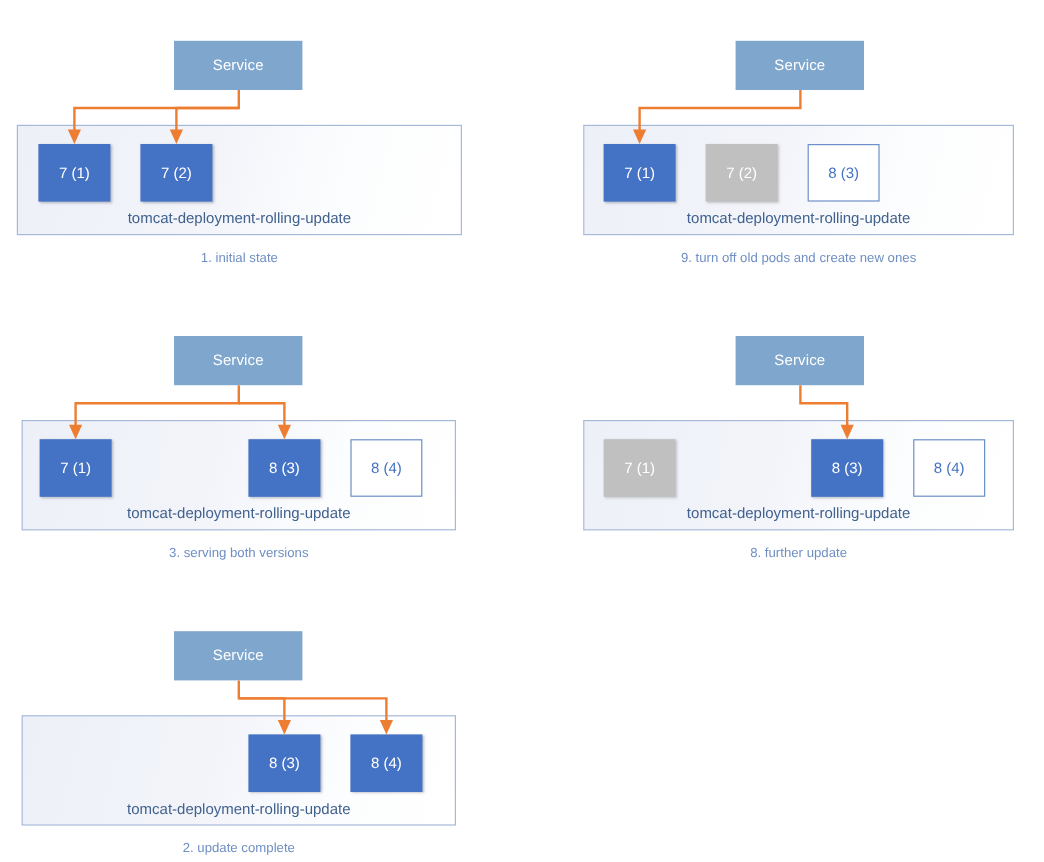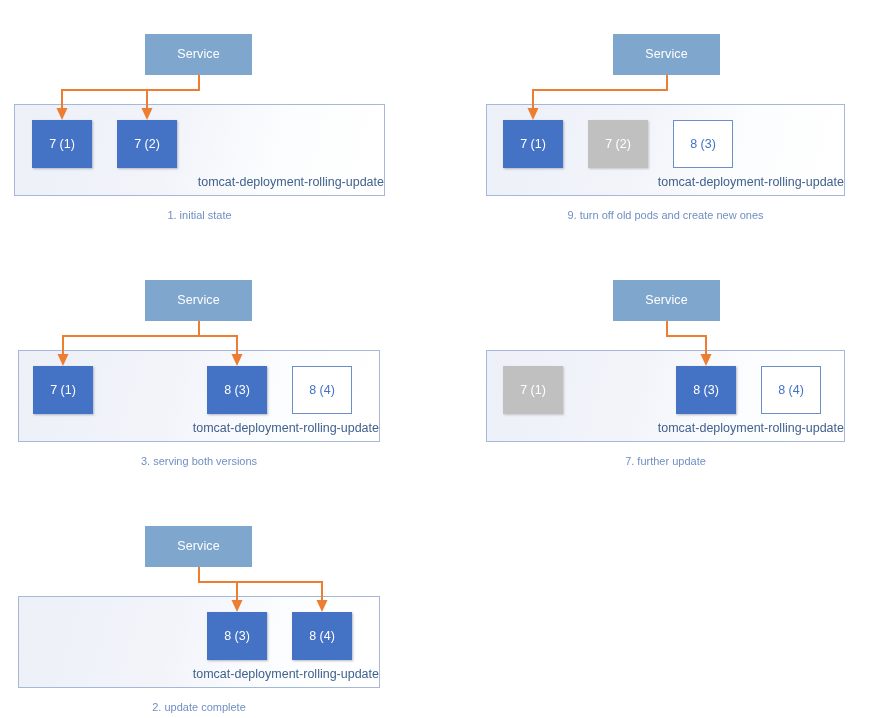--- a/index.html
+++ b/index.html
@@ -50,21 +50,21 @@
     position: absolute;
     box-sizing: border-box;
     border: 1px solid #A5B8DA;
     background: linear-gradient(105deg, #EDF0F7 0%, #F2F4FA 42%, #FCFDFE 72%, #FFFFFF 100%);
   }
   .deployment-label {
     position: absolute;
     left: 0;
     right: 0;
     bottom: 7px;
-    text-align: right;
+    text-align: center;
     color: #41618E;
     font-size: 12.5px;
     font-family: "Liberation Sans", sans-serif;
     line-height: 1;
   }
 
   
   .pod {
     position: absolute;
     width: 60px;
@@ -202,21 +202,21 @@
     <div class="pod gray" style="left:503px; top:350px;">
       <span>7 (1)</span>
     </div>
     <div class="pod blue" style="left:676px; top:350px;">
       <span>8 (3)</span>
     </div>
     <div class="pod white" style="left:761px; top:350px;">
       <span>8 (4)</span>
     </div>
 
-    <div class="caption" style="left:486px; top:440px; width:359px;">7. further update</div>
+    <div class="caption" style="left:486px; top:440px; width:359px;">8. further update</div>
   </div>
 
   <div class="panel">
     <div class="service-box" style="left:145px; top:510px;">
       <span class="service-label">Service</span>
     </div>
 
     <div class="deployment" style="left:18px; top:580px; width:362px; height:92px;">
       <div class="deployment-label">tomcat-deployment-rolling-update</div>
     </div>

